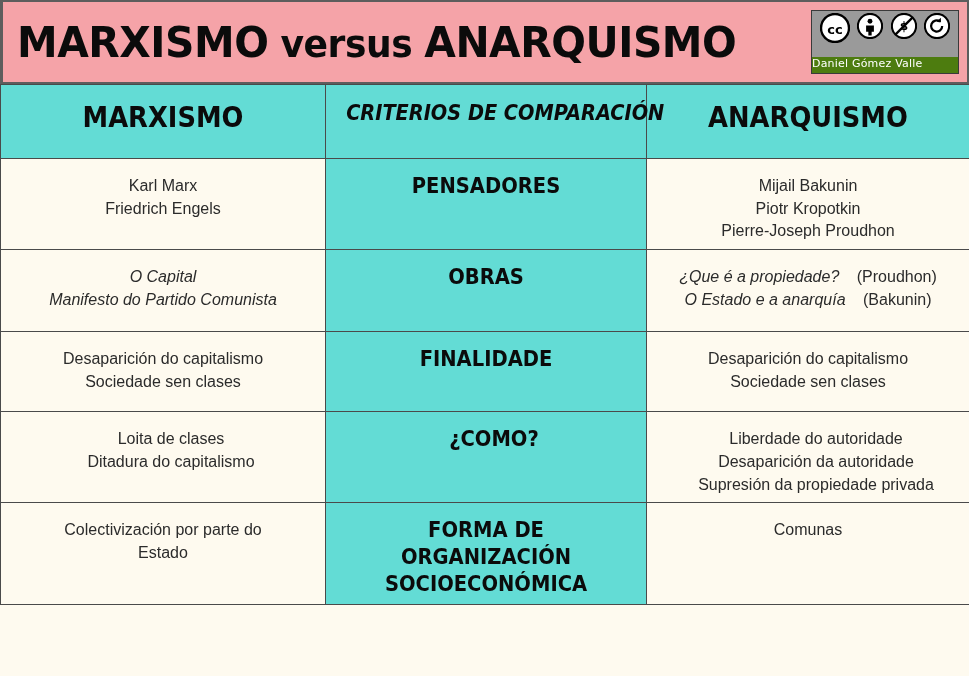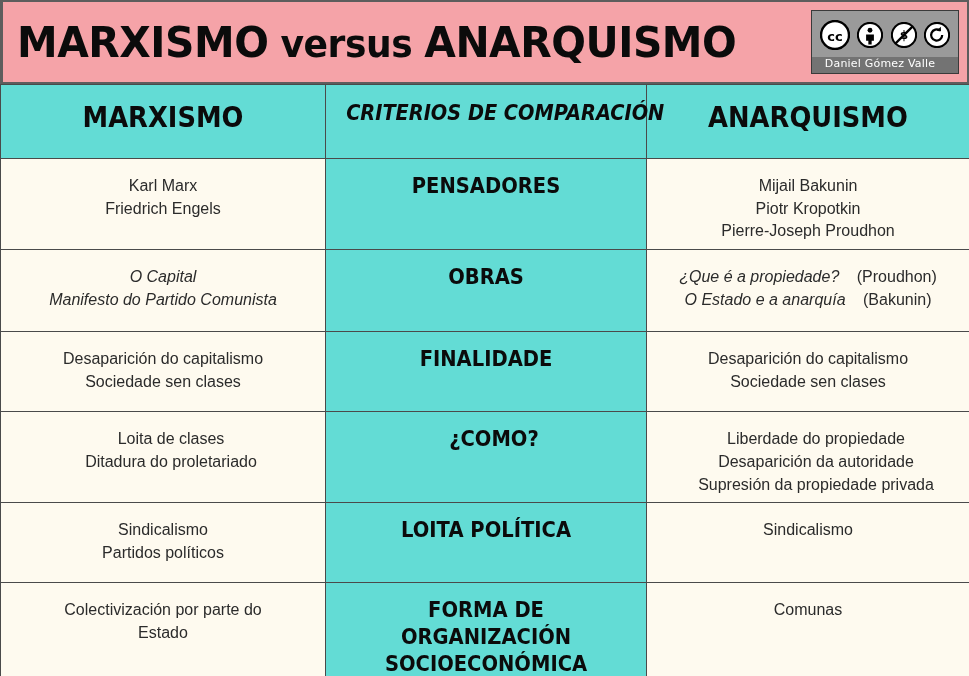--- a/index.html
+++ b/index.html
@@ -55,31 +55,31 @@
     height: 64px;
     background: #9a9a9a;
     border: 1px solid #3a3a3a;
     box-sizing: border-box;
     display: flex;
     flex-direction: column;
   }
   .cc-icons {
     flex: 1;
     display: flex;
-    align-items: center;
+    align-items: flex-start;
     justify-content: space-around;
     padding: 2px 4px 0 4px;
   }
   .cc-icons svg { display: block; }
   .cc-author {
-    background: #737373;
+    background: #4d7c0f;
     color: #fff;
     font-family: "DejaVu Sans", sans-serif;
     font-size: 11px;
-    text-align: center;
+    text-align: left;
     padding: 1px 10px 2px 0;
     letter-spacing: 0.2px;
     line-height: 1.15;
   }
 
   
   .tbl {
     position: absolute;
     left: 0;
     top: 84px;
@@ -297,62 +297,40 @@
         </div>
             </div>
       </td>
     </tr>
 
     <tr class="r4">
       <td class="side">
         <div class="cell-inner">
               <div class="side-text">
           <div>Loita de clases</div>
-          <div>Ditadura do proletariado</div>
+          <div>Ditadura do capitalismo</div>
         </div>
             </div>
       </td>
       <td class="crit">
         <div class="cell-inner">
               <div class="crit-text">¿COMO?</div>
             </div>
       </td>
       <td class="side">
         <div class="cell-inner">
               <div class="side-text">
-          <div>Liberdade do propiedade</div>
+          <div>Liberdade do autoridade</div>
           <div>Desaparición da autoridade</div>
           <div>Supresión da propiedade privada</div>
         </div>
             </div>
       </td>
     </tr>
 
-    <tr class="r5">
-      <td class="side">
-        <div class="cell-inner">
-              <div class="side-text">
-          <div>Sindicalismo</div>
-          <div>Partidos políticos</div>
-        </div>
-            </div>
-      </td>
-      <td class="crit">
-        <div class="cell-inner">
-              <div class="crit-text">LOITA POLÍTICA</div>
-            </div>
-      </td>
-      <td class="side">
-        <div class="cell-inner">
-              <div class="side-text">
-          <div>Sindicalismo</div>
-        </div>
-            </div>
-      </td>
-    </tr>
 
     <tr class="r6">
       <td class="side">
         <div class="cell-inner">
               <div class="side-text">
           <div>Colectivización por parte do</div>
           <div>Estado</div>
         </div>
             </div>
       </td>

